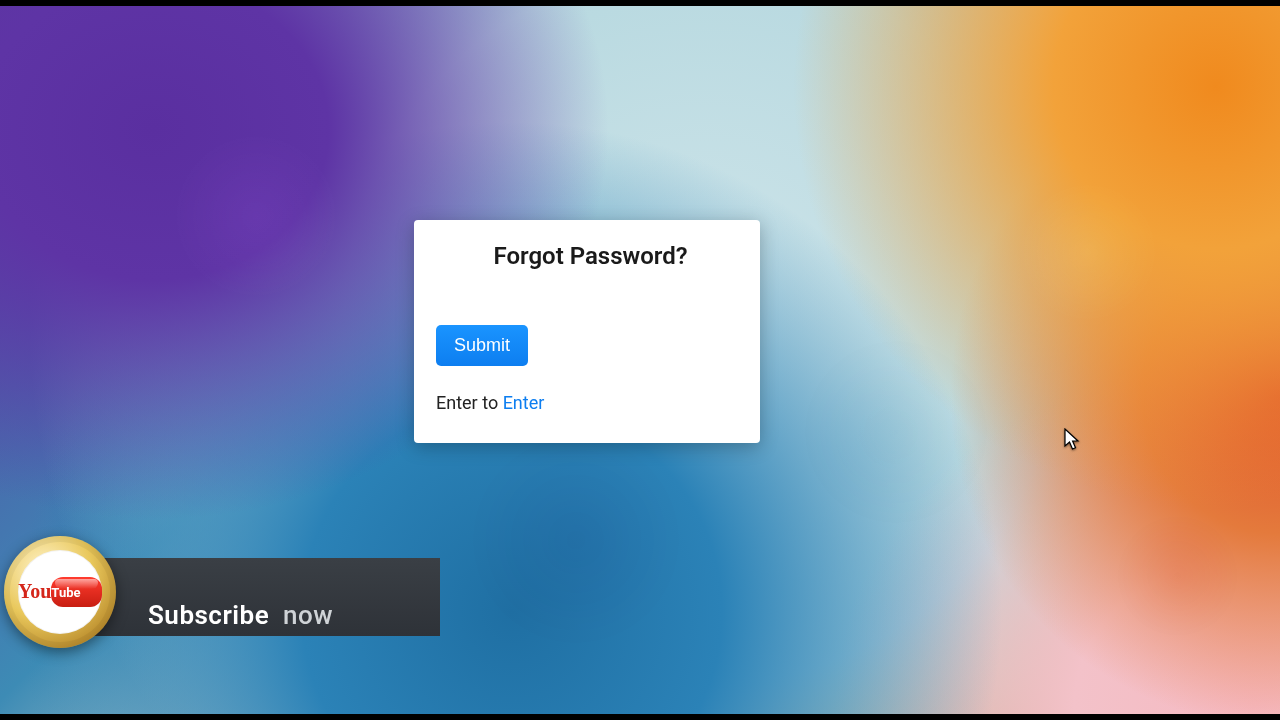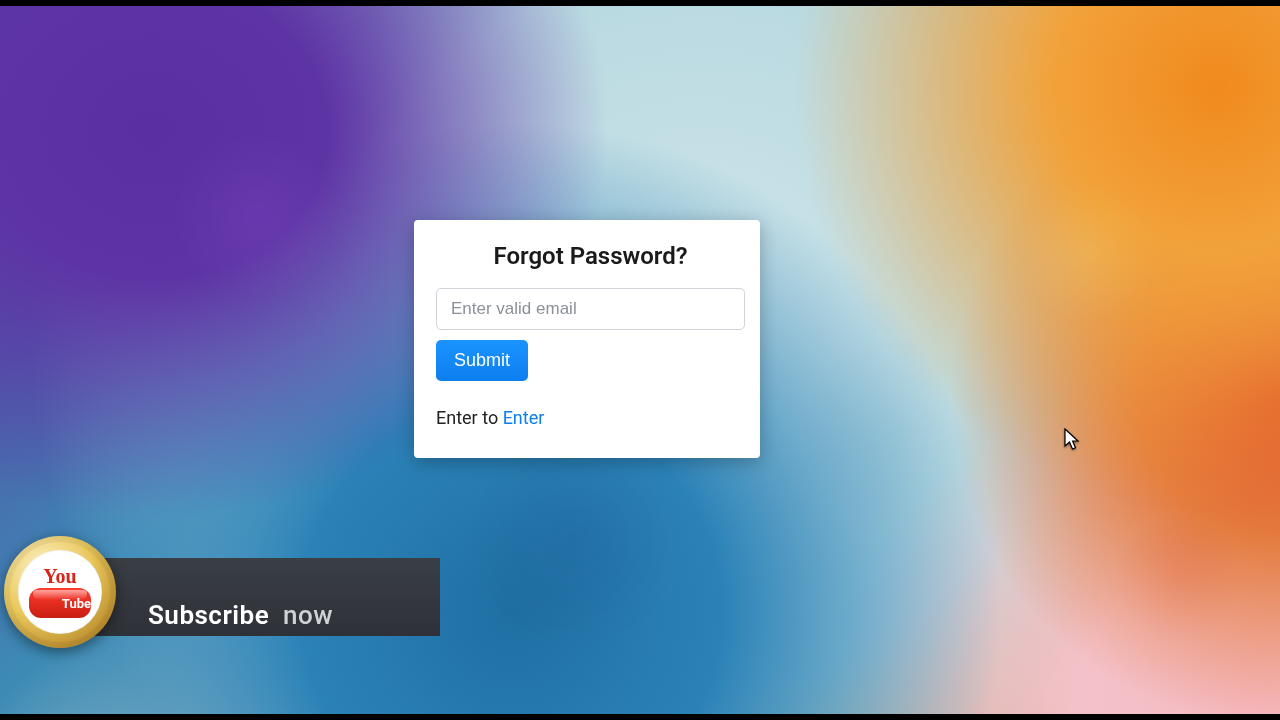--- a/index.html
+++ b/index.html
@@ -56,21 +56,21 @@
     border: 1px solid #ced4da;
     border-radius: 5px;
     padding: 0 14px;
     font-size: 17px;
     color: #495057;
     background:#fff;
   }
   .field::placeholder { color:#8a9198; }
   .submit {
     display:inline-block;
-    margin-top: 10px;
+    margin-top: 18px;
     background:#0d8bff;
     background: linear-gradient(#1a94ff,#0d7ef0);
     color:#fff;
     border:none;
     border-radius:5px;
     padding: 10px 18px;
     font-size: 18px;
     cursor:pointer;
   }
   .back-row {
@@ -103,32 +103,32 @@
     left: 4px; top: -22px;
     width: 112px; height: 112px;
     border-radius: 56px;
     background: radial-gradient(circle at 35% 30%, #fff3c9, #e9c85c 45%, #b8892a 80%);
     box-shadow: 0 4px 14px rgba(0,0,0,0.45), inset 0 0 0 6px rgba(0,0,0,0.05);
     display:flex; align-items:center; justify-content:center;
   }
   .yt-inner {
     width: 84px; height: 84px; border-radius: 42px;
     background:#fff;
-    display:flex; flex-direction:column; align-items:center; justify-content:center;
+    display:flex; flex-direction:row; align-items:center; justify-content:center;
     box-shadow: inset 0 0 0 1px rgba(0,0,0,0.05);
   }
   .yt-you {
     font-family: Georgia, 'Times New Roman', serif;
     font-size: 20px; font-weight:700; color:#d4261a; line-height:1; margin-bottom:2px;
   }
   .yt-pill {
     width: 62px; height: 30px;
     background: linear-gradient(#ff3b2e,#c81e12);
     border-radius: 12px;
-    display:flex; align-items:center; justify-content:flex-end;
+    display:flex; align-items:center; justify-content:flex-start;
     color:#fff; font-size:13px; font-weight:700;
     position:relative;
   }
   .yt-pill::before {
     content:""; position:absolute; top:2px; left:4px; right:4px; height:10px;
     background: linear-gradient(rgba(255,255,255,0.55), rgba(255,255,255,0));
     border-radius: 6px 6px 10px 10px;
   }
 
   
@@ -140,21 +140,20 @@
 </style>
 </head>
 <body>
 
 <div class="bg"></div>
 <div class="frame-top"></div>
 <div class="frame-bottom"></div>
 
 <div class="card">
   <h2>Forgot Password?</h2>
-  <input class="field" type="text" placeholder="Enter valid email" style="">
   <br>
   <button class="submit">Submit</button>
   <div class="back-row">
     <span>Enter to </span><a>Enter</a>
   </div>
 </div>
 
 <div class="yt-wrap">
   <div class="yt-bar">
     <span>

